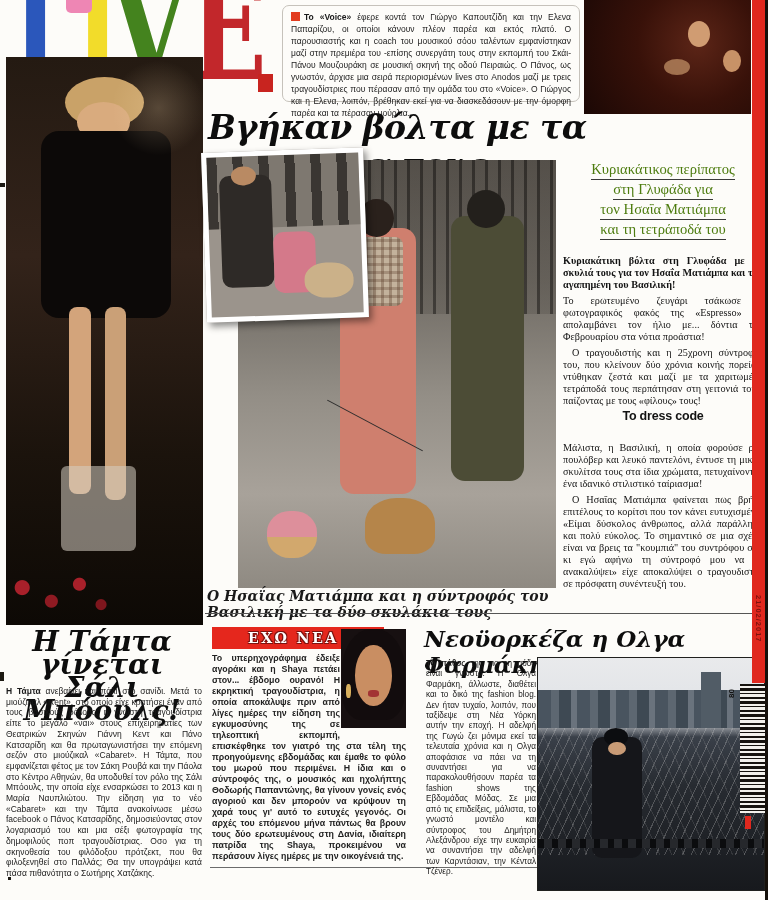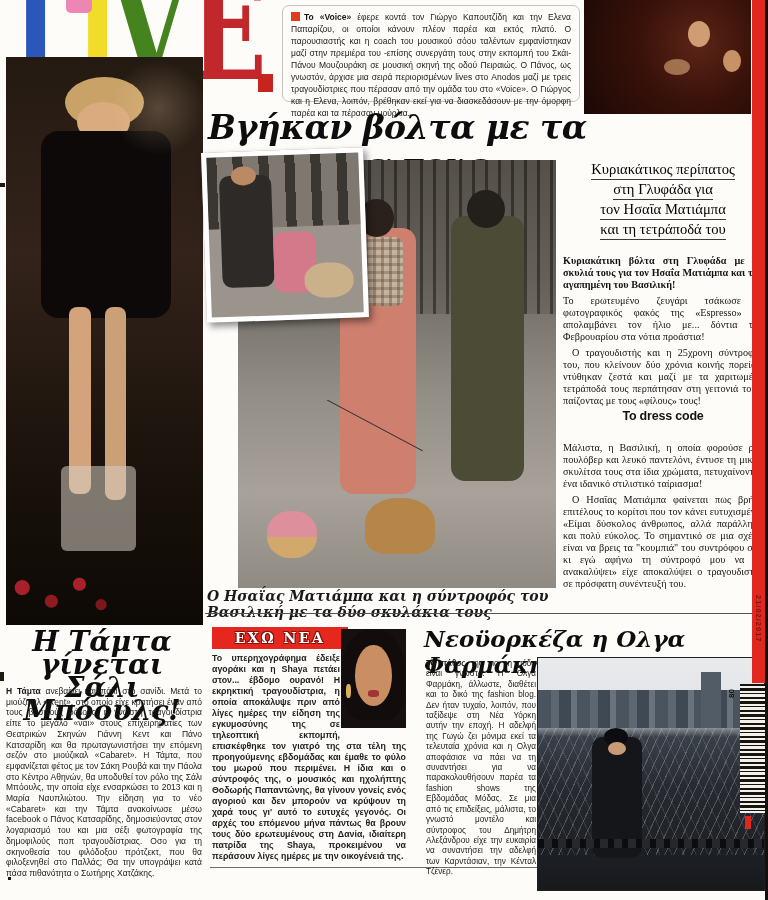--- a/index.html
+++ b/index.html
@@ -42,35 +42,35 @@
                  repeating-linear-gradient(65deg,rgba(160,160,160,.18) 0 1px,transparent 1px 11px);}
 
   
   .hl{font-family:"DejaVu Serif",serif;font-style:italic;font-weight:bold;color:#0d0d0d;}
   .main-hl{left:208px;top:109px;width:556px;font-size:33px;line-height:38px;letter-spacing:-.5px;}
   .caption{left:207px;top:588px;width:348px;font-family:"DejaVu Serif",serif;font-style:italic;
            font-weight:bold;font-size:14px;}
   .rule{position:absolute;height:1px;background:#555;}
 
   .kicker{left:563px;top:160px;width:200px;text-align:center;font-family:"Liberation Serif",serif;
-          font-size:14.6px;line-height:18px;color:#000000;}
+          font-size:14.6px;line-height:18px;color:#4d7c0f;}
   .kicker span{display:inline-block;border-bottom:1px solid #3a3a3a;padding-bottom:1px;}
   .rcol{left:563px;top:255px;width:200px;font-family:"Liberation Serif",serif;
         font-size:10.2px;line-height:12px;text-align:justify;color:#131313;}
   .rcol p{margin:0 0 4px 0;}
   .rcol p.ind{text-indent:9px;margin-bottom:0;}
   .dress{font-family:"Liberation Sans",sans-serif;font-weight:bold;font-size:12.5px;
          text-align:center;margin:3px 0 20px 0;letter-spacing:-.2px;}
 
   .tamta-hl{left:2px;top:630px;width:200px;text-align:center;font-size:28px;line-height:23px;}
   .body-sans{font-size:8.5px;line-height:10.7px;text-align:justify;}
   .tamta-body{left:6px;top:686px;width:196px;}
   .tamta-body p,.exo-body p,.farmaki-body p{margin:0;}
 
-  .exo-bar{left:212px;top:627px;width:136px;height:22px;text-align:center;}
+  .exo-bar{left:212px;top:627px;width:136px;height:22px;text-align:left;padding-left:36px;}
   .exo-title{font-family:"DejaVu Serif",serif;font-weight:bold;font-size:14px;line-height:22px;
        color:#fff;letter-spacing:2.5px;
        text-shadow:1px 1px 0 #7c1410,-1px -1px 0 #7c1410,1px -1px 0 #7c1410,-1px 1px 0 #7c1410;}
   .exo-body{left:212px;top:653px;width:194px;font-weight:bold;font-size:8.8px;line-height:11px;
             text-align:justify;color:#222;}
   .wrap-spacer{float:right;width:66px;height:80px;}
 
   .farmaki-hl{left:424px;top:626px;width:340px;font-size:23px;line-height:26px;}
   .farmaki-body{left:426px;top:659px;width:110px;font-size:8.2px;line-height:10.4px;text-align:justify;}
 

